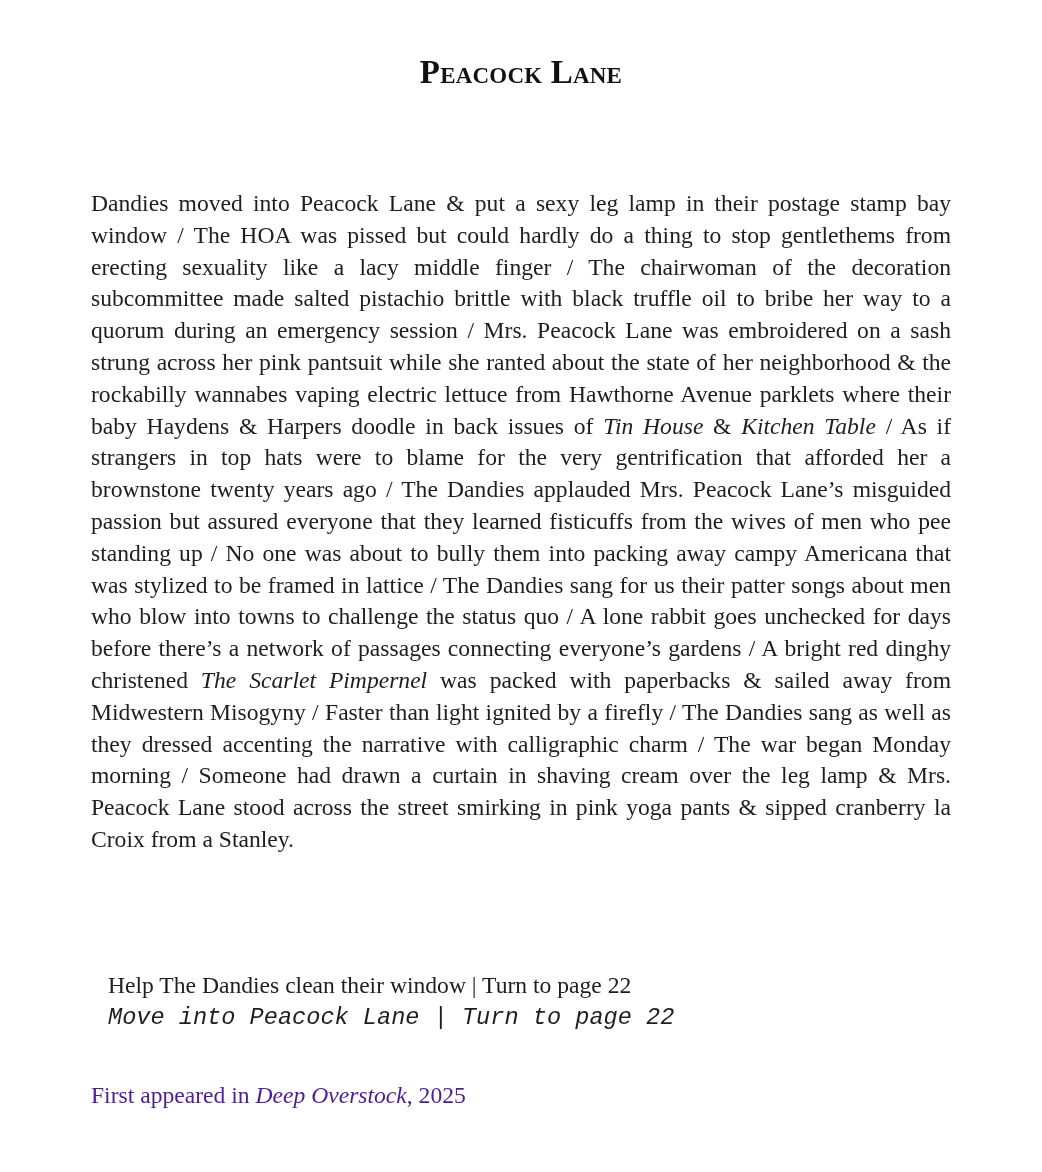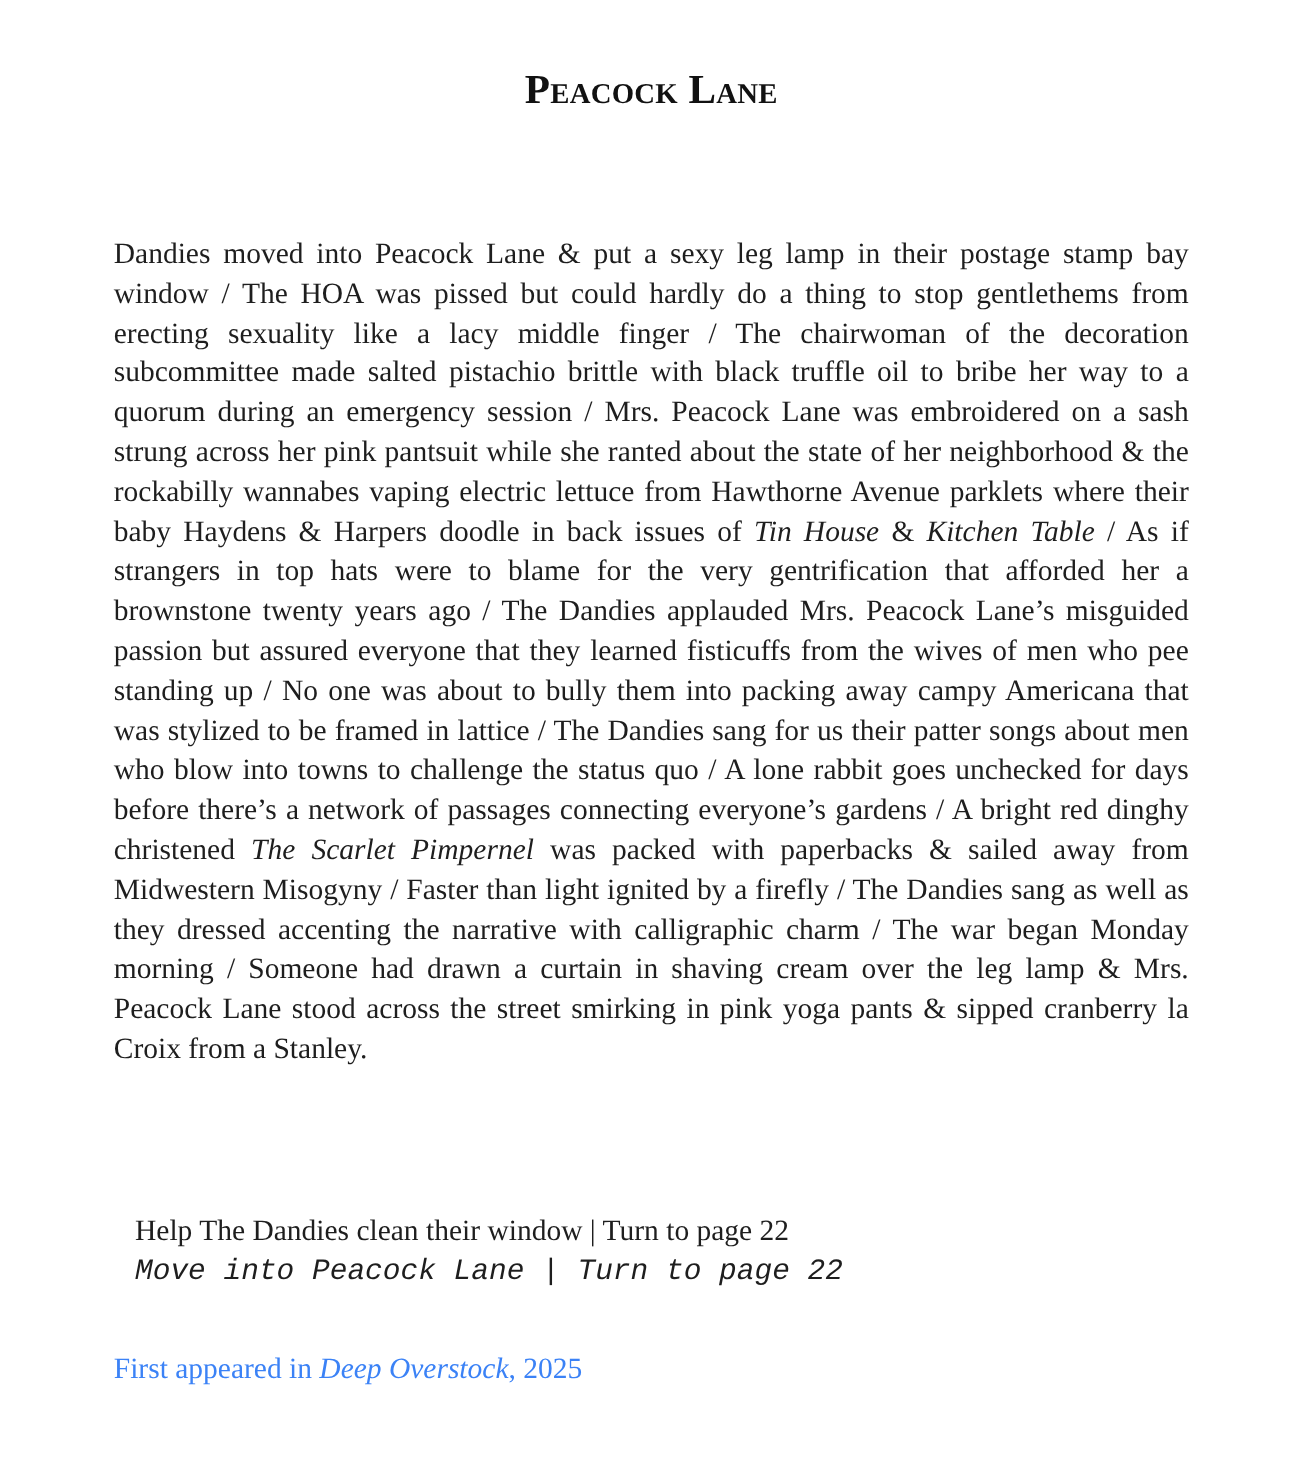--- a/index.html
+++ b/index.html
@@ -58,21 +58,21 @@
     }
     .choice { display: block; }
     .choice-italic { font-style: italic; font-family: Liberation Mono, monospace; }
     .credit {
       position: absolute;
       top: 1080px;
       left: 91px;
       font-size: 23.6px;
       line-height: 31.8px;
       margin: 0;
-      color: #3b82f6;
+      color: #4c1d95;
     }
   </style>
 </head>
 <body>
 
 <div class="page">
   <h1 class="title">Peacock Lane</h1>
 
   <p class="body-text">
     <span>Dandies moved into Peacock Lane &amp; put a sexy leg lamp in their postage stamp bay window / The HOA was pissed but could hardly do a thing to stop gentlethems from erecting sexuality like a lacy middle finger / The chairwoman of the decoration subcommittee made salted pistachio brittle with black truffle oil to bribe her way to a quorum during an emergency session / Mrs. Peacock Lane was embroidered on a sash strung across her pink pantsuit while she ranted about the state of her neighborhood &amp; the rockabilly wannabes vaping electric lettuce from Hawthorne Avenue parklets where their baby Haydens &amp; Harpers doodle in back issues of </span><em>Tin House</em><span> &amp; </span><em>Kitchen Table</em><span> / As if strangers in top hats were to blame for the very gentrification that afforded her a brownstone twenty years ago / The Dandies applauded Mrs. Peacock Lane’s misguided passion but assured everyone that they learned fisticuffs from the wives of men who pee standing up / No one was about to bully them into packing away campy Americana that was stylized to be framed in lattice / The Dandies sang for us their patter songs about men who blow into towns to challenge the status quo / A lone rabbit goes unchecked for days before there’s a network of passages connecting everyone’s gardens / A bright red dinghy christened </span><em>The Scarlet Pimpernel</em><span> was packed with paperbacks &amp; sailed away from Midwestern Misogyny / Faster than light ignited by a firefly / The Dandies sang as well as they dressed accenting the narrative with calligraphic charm / The war began Monday morning / Someone had drawn a curtain in shaving cream over the leg lamp &amp; Mrs. Peacock Lane stood across the street smirking in pink yoga pants &amp; sipped cranberry la Croix from a Stanley.</span>

